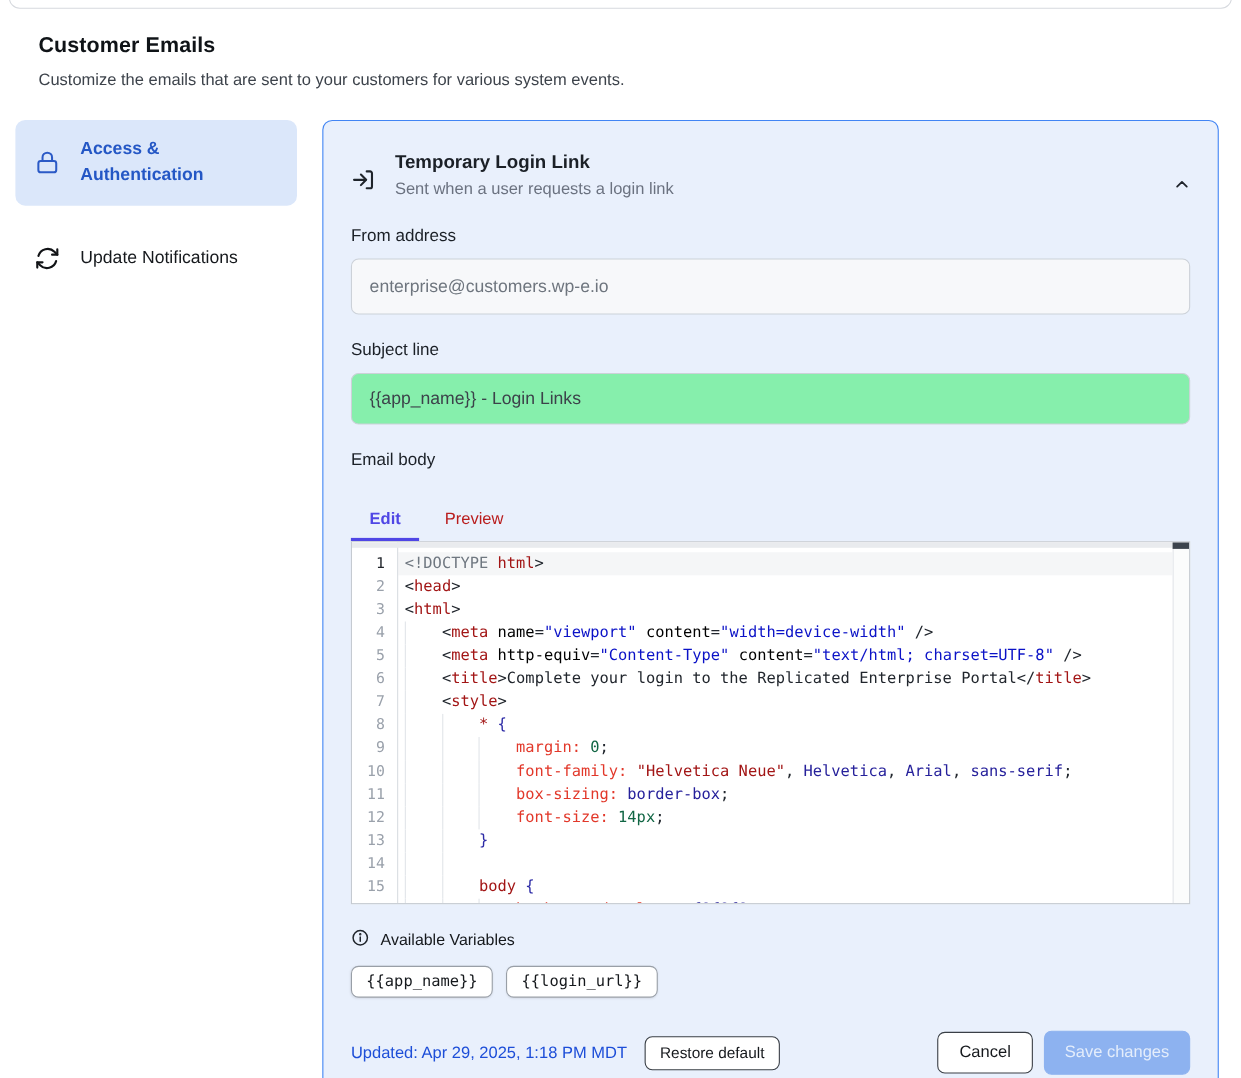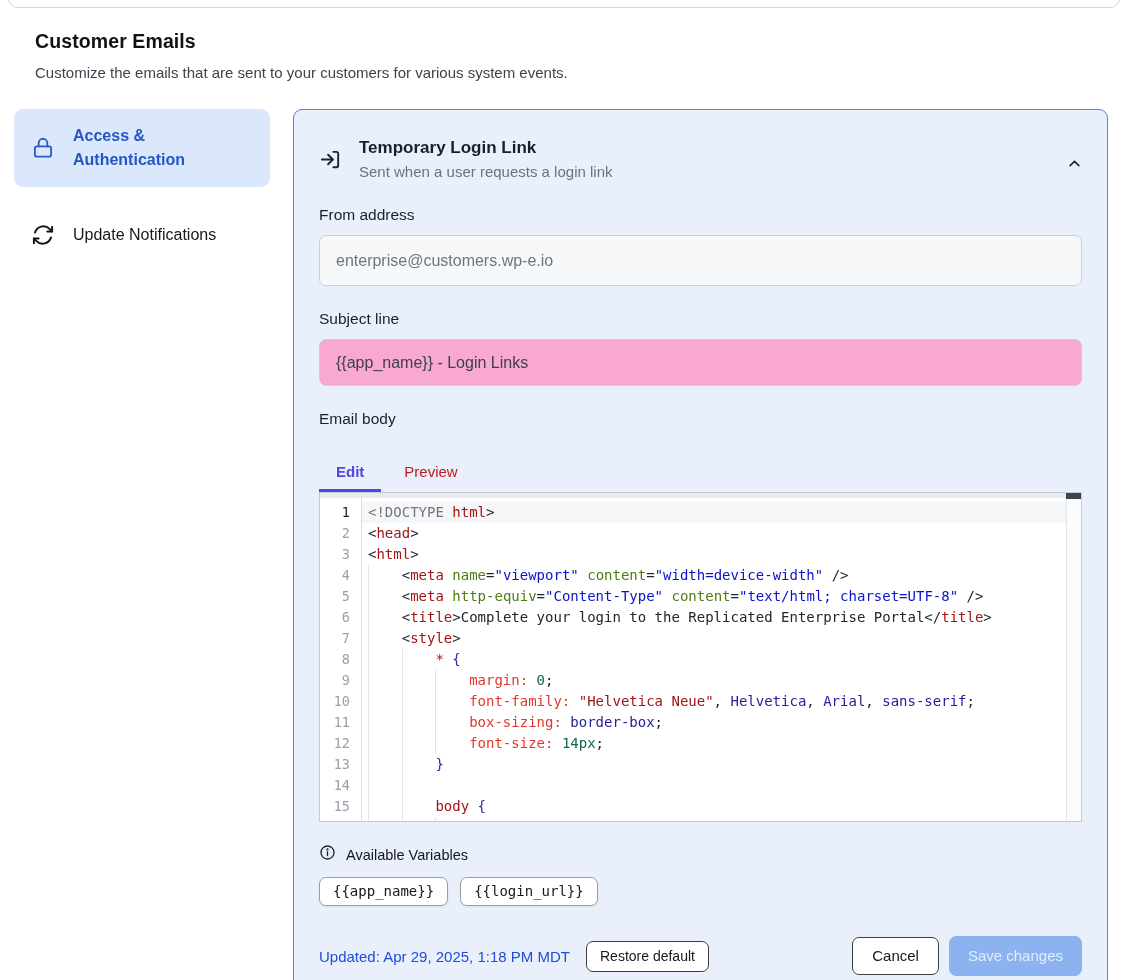--- a/index.html
+++ b/index.html
@@ -20,29 +20,29 @@
   
   .sidebar { width:256px; flex:none; display:flex; flex-direction:column; gap:20px; }
   .side-item { display:flex; align-items:center; gap:17px; padding:15px 16px;
                border-radius:9px; font-size:16px; color:#15181c; cursor:pointer; line-height:1.5; }
   .side-item.active { background:#dbe7fa; color:#2457c5; font-weight:600; }
   .side-item .icn { flex:none; display:flex; align-items:center; }
 
   
   .panel { flex:1; background:#e9f0fc; border:1.5px solid #4285f4; border-radius:9px;
            padding:22px 25px 24px; }
-  .panel-head { display:flex; align-items:center; gap:17px; padding:6px 0 2px; }
+  .panel-head { display:flex; align-items:flex-end; gap:17px; padding:6px 0 2px; }
   .panel-head .icn { margin-top:4px; }
   .ph-title { font-size:17px; font-weight:700; color:#1b2027; }
   .ph-sub { margin-top:5px; font-size:15px; color:#6b7280; }
   .chev { margin-left:auto; margin-top:12px; cursor:pointer; }
 
   .field-label { margin-top:24px; font-size:15.5px; color:#1b2027; }
   .tinput { margin-top:11px; width:100%; height:51px; border:1px solid #ccd1d8; border-radius:7px;
-            background:#f9a8d4; padding:0 16px; font-size:16px; color:#3c424a;
+            background:#86efac; padding:0 16px; font-size:16px; color:#3c424a;
             font-family:"Liberation Sans",sans-serif; outline:none; }
   .tinput.muted { background:#f7f8fa; color:#6e757e; height:51px; }
   .tinput.subject { height:47px; }
 
   
   .tabs { display:flex; margin-top:24px; }
   .tab { position:relative; padding:11px 17px 12px; font-size:15px; color:#b91c1c;
          cursor:pointer; margin-right:6px; }
   .tab.active { color:#4f46e5; font-weight:700; }
   .tab.active::after { content:""; position:absolute; left:0; right:0; bottom:0; height:3px;
@@ -58,21 +58,21 @@
   .gutter { width:42px; flex:none; border-right:1px solid #d9dde2; padding-top:9px; background:#fff; }
   .ln { height:21px; line-height:21px; text-align:right; padding-right:11px;
         font-family:"DejaVu Sans Mono",monospace; font-size:13.5px; color:#9aa1ab; }
   .ln.active { color:#21252b; }
   .codearea { flex:1; padding-top:9px; position:relative; overflow:hidden; margin-right:15px; }
   .cl { position:relative; height:21px; line-height:21px; white-space:pre; padding-left:6px;
         font-family:"DejaVu Sans Mono",monospace; font-size:14px; color:#21262d; }
   .cl.active { background:rgba(120,130,145,.07); }
   .cl i.guide { position:absolute; top:0; bottom:0; width:1px; background:#e2e5e9; }
   .tok-mt{color:#6f7780}.tok-tg{color:#a21515}.tok-pl{color:#21262d}
-  .tok-at{color:#4d7c0f}.tok-st{color:#0b12c7}.tok-cs{color:#a21515}
+  .tok-at{color:#000000}.tok-st{color:#0b12c7}.tok-cs{color:#a21515}
   .tok-kw{color:#26219b}.tok-nm{color:#116644}.tok-pr{color:#e2382a}
   .tok-sel{color:#a21515}.tok-brc{color:#2d2ba6}.tok-ws{color:#21262d}
 
   
   .vars-row { display:flex; align-items:center; gap:10px; margin-top:22px; }
   .vars-label { font-size:14.5px; color:#15181c; }
   .chips { display:flex; gap:12px; margin-top:12px; }
   .chip { background:#fff; border:1px solid #999fa7; border-radius:7px; padding:5px 13px 6px;
           font-family:"DejaVu Sans Mono",monospace; font-size:14px; color:#15181c;
           box-shadow:0 1px 2px rgba(0,0,0,.08); cursor:pointer; }

